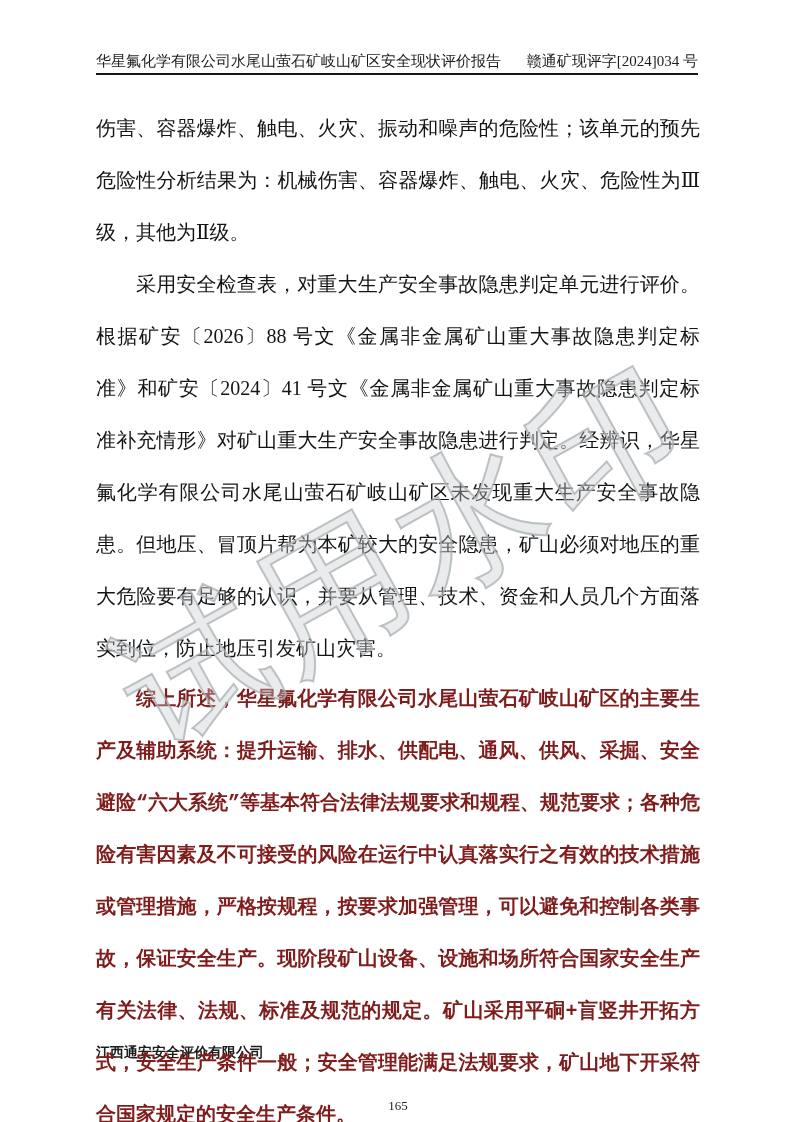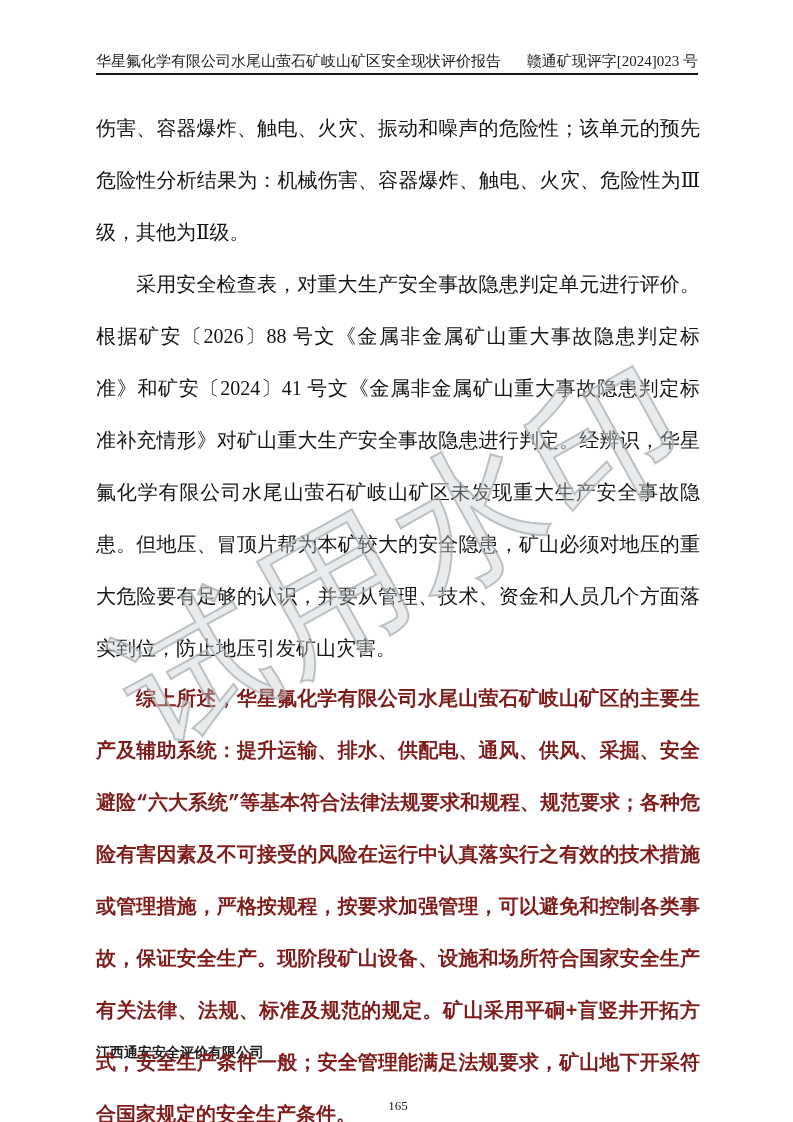--- a/index.html
+++ b/index.html
@@ -62,21 +62,21 @@
     text-align: center; font-size: 13px; line-height: 17px; color: #1c1c1c;
   }
 </style>
 </head>
 <body>
 
 <div class="page">
 
   <div class="header">
     <span>华星氟化学有限公司水尾山萤石矿岐山矿区安全现状评价报告</span>
-    <span>赣通矿现评字[2024]023 号</span>
+    <span>赣通矿现评字[2024]034 号</span>
   </div>
   <div class="header-rule"></div>
 
   <div class="doc-body">
     <p class="">伤害、容器爆炸、触电、火灾、振动和噪声的危险性；该单元的预先危险性分析结果为：机械伤害、容器爆炸、触电、火灾、危险性为Ⅲ级，其他为Ⅱ级。</p>
     <p class="indent">采用安全检查表，对重大生产安全事故隐患判定单元进行评价。根据矿安〔2026〕88 号文《金属非金属矿山重大事故隐患判定标准》和矿安〔2024〕41 号文《金属非金属矿山重大事故隐患判定标准补充情形》对矿山重大生产安全事故隐患进行判定。经辨识，华星氟化学有限公司水尾山萤石矿岐山矿区未发现重大生产安全事故隐患。但地压、冒顶片帮为本矿较大的安全隐患，矿山必须对地压的重大危险要有足够的认识，并要从管理、技术、资金和人员几个方面落实到位，防止地压引发矿山灾害。</p>
     <p class="indent bold">综上所述，华星氟化学有限公司水尾山萤石矿岐山矿区的主要生产及辅助系统：提升运输、排水、供配电、通风、供风、采掘、安全避险“六大系统”等基本符合法律法规要求和规程、规范要求；各种危险有害因素及不可接受的风险在运行中认真落实行之有效的技术措施或管理措施，严格按规程，按要求加强管理，可以避免和控制各类事故，保证安全生产。现阶段矿山设备、设施和场所符合国家安全生产有关法律、法规、标准及规范的规定。矿山采用平硐+盲竖井开拓方式，安全生产条件一般；安全管理能满足法规要求，矿山地下开采符合国家规定的安全生产条件。</p>
   </div>
 
   <div class="watermark">试用水印</div>

